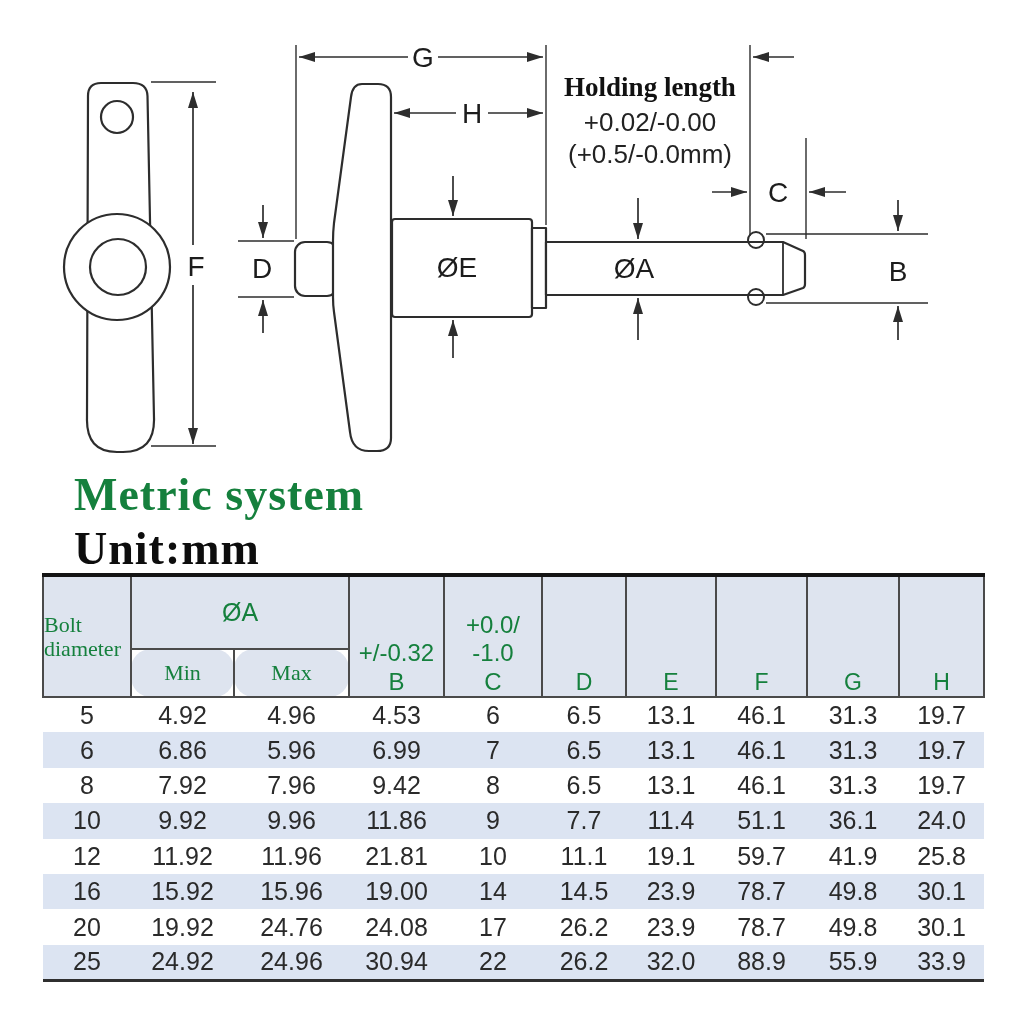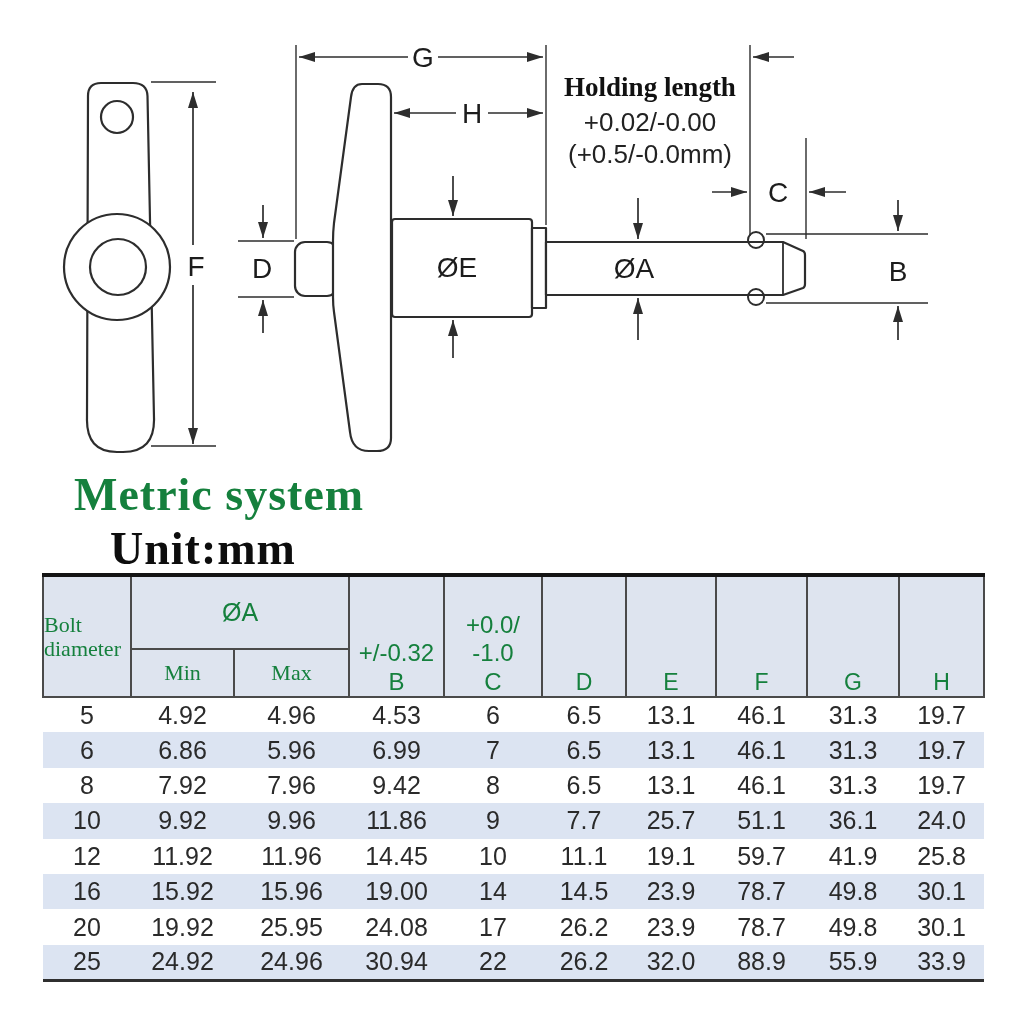--- a/index.html
+++ b/index.html
@@ -12,35 +12,35 @@
   .shape { fill:#ffffff; stroke:var(--line); stroke-width:2.2; stroke-linejoin:round; }
   .ball  { fill:none; stroke:var(--line); stroke-width:2; }
   .thin  { stroke:var(--line); stroke-width:1.8; fill:none; }
   .ext   { stroke:var(--line); stroke-width:1.4; fill:none; }
   .dim   { stroke:var(--line); stroke-width:1.7; fill:none; }
   .lbl   { font:28px "Liberation Sans", sans-serif; fill:#1c1c1c; text-anchor:middle; }
   .hl-title { font:bold 27px "Liberation Serif", serif; fill:#111; text-anchor:middle; }
   .hl-tol   { font:26px "Liberation Sans", sans-serif; fill:#222; text-anchor:middle; }
 
   .page-title { position:absolute; left:74px; top:468px; font:bold 46px "Liberation Serif", serif; color:#15803d; letter-spacing:1px; }
-  .page-subtitle { position:absolute; left:74px; top:522px; font:bold 46px "Liberation Serif", serif; color:#0d0d0d; letter-spacing:1px;margin-left:36px; }
+  .page-subtitle { position:absolute; left:74px; top:522px; font:bold 46px "Liberation Serif", serif; color:#0d0d0d; letter-spacing:1px; }
 
   .table-wrap { position:absolute; left:42px; top:573px; }
   table.spec { border-collapse:collapse; table-layout:fixed; width:941px; border-bottom:3px solid #2f2f2f; }
   table.spec thead th {
     background:var(--header-bg); border:2px solid var(--tborder);
     font-weight:normal; color:#15803d; padding:0;
   }
   table.spec thead tr.hr1 { height:74px; }
   table.spec thead tr.hr2 { height:48px; }
   table.spec thead tr.hr1 > th { border-top:4px solid #141414; }
   th.c-bolt { text-align:left; padding-left:5px; font:bold 22px "Liberation Serif", serif; line-height:1.0; }
   th.c-bolt div { padding:1px 0; }
   th.c-diaA { font:25px "Liberation Sans", sans-serif; }
-  tr.hr2 th { font:bold 22px "Liberation Serif", serif; }
+  tr.hr2 th { font:bold 22px "Liberation Serif", serif;border-radius:20px; }
   th.c-b, th.c-c { font:24px "Liberation Sans", sans-serif; vertical-align:bottom; padding-bottom:10px; line-height:1.18; }
   th.c-dh { font:23px "Liberation Sans", sans-serif; vertical-align:bottom; padding-bottom:13px; }
   table.spec tbody tr { height:35.4px; }
   table.spec tbody tr.shaded { background:var(--row-shade); }
   table.spec tbody td { text-align:center; font:25px "Liberation Sans", sans-serif; color:var(--text); border:none; padding:0; }
 </style>
 </head>
 <body style="--header-bg: #dee4ef; --row-shade: #dce4f2; --line: #2d2d2d; --tborder: #4a4a4a; --text: #2a2a2a;">
 
 <svg class="drawing" width="1024" height="470" viewBox="0 0 1024 470" xmlns="http://www.w3.org/2000/svg">
@@ -215,30 +215,30 @@
           <td>31.3</td>
           <td>19.7</td>
         </tr>
         <tr class="shaded">
           <td>10</td>
           <td>9.92</td>
           <td>9.96</td>
           <td>11.86</td>
           <td>9</td>
           <td>7.7</td>
-          <td>25.7</td>
+          <td>11.4</td>
           <td>51.1</td>
           <td>36.1</td>
           <td>24.0</td>
         </tr>
         <tr>
           <td>12</td>
           <td>11.92</td>
           <td>11.96</td>
-          <td>14.45</td>
+          <td>21.81</td>
           <td>10</td>
           <td>11.1</td>
           <td>19.1</td>
           <td>59.7</td>
           <td>41.9</td>
           <td>25.8</td>
         </tr>
         <tr class="shaded">
           <td>16</td>
           <td>15.92</td>
@@ -247,21 +247,21 @@
           <td>14</td>
           <td>14.5</td>
           <td>23.9</td>
           <td>78.7</td>
           <td>49.8</td>
           <td>30.1</td>
         </tr>
         <tr>
           <td>20</td>
           <td>19.92</td>
-          <td>25.95</td>
+          <td>24.76</td>
           <td>24.08</td>
           <td>17</td>
           <td>26.2</td>
           <td>23.9</td>
           <td>78.7</td>
           <td>49.8</td>
           <td>30.1</td>
         </tr>
         <tr class="shaded">
           <td>25</td>

